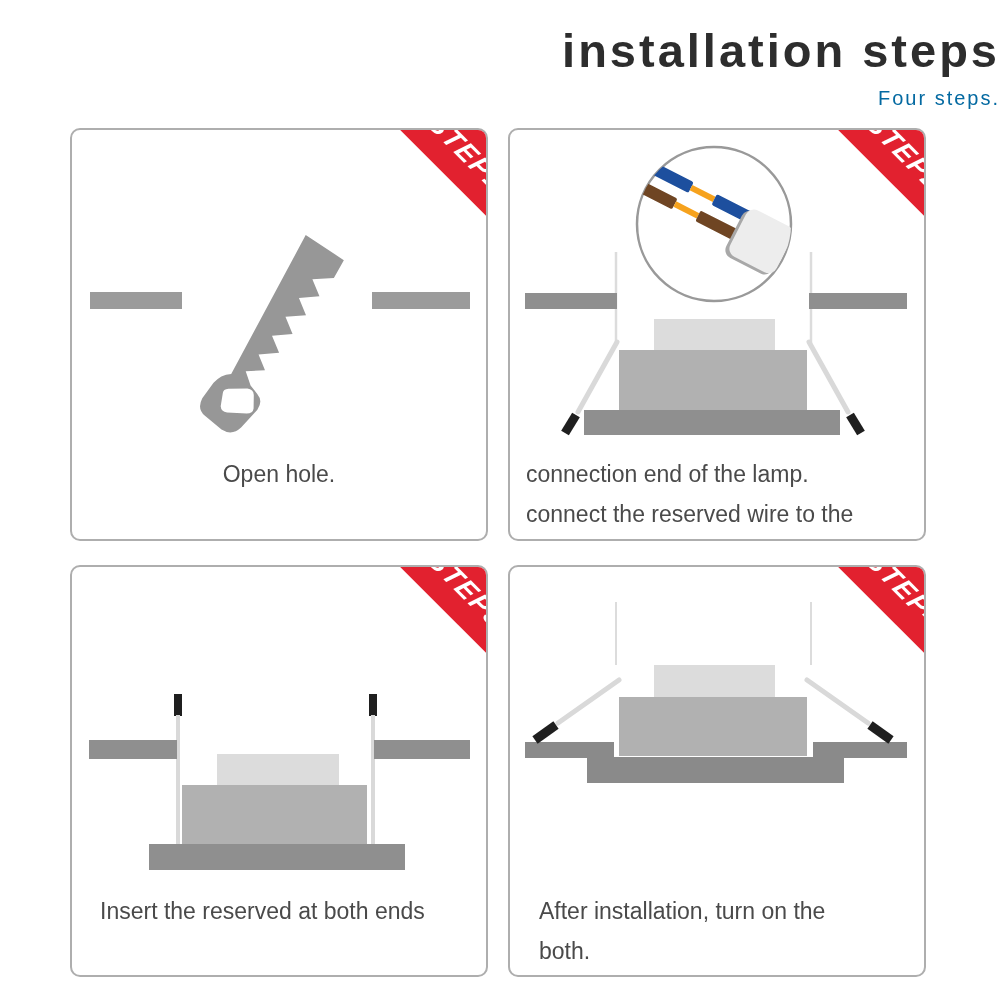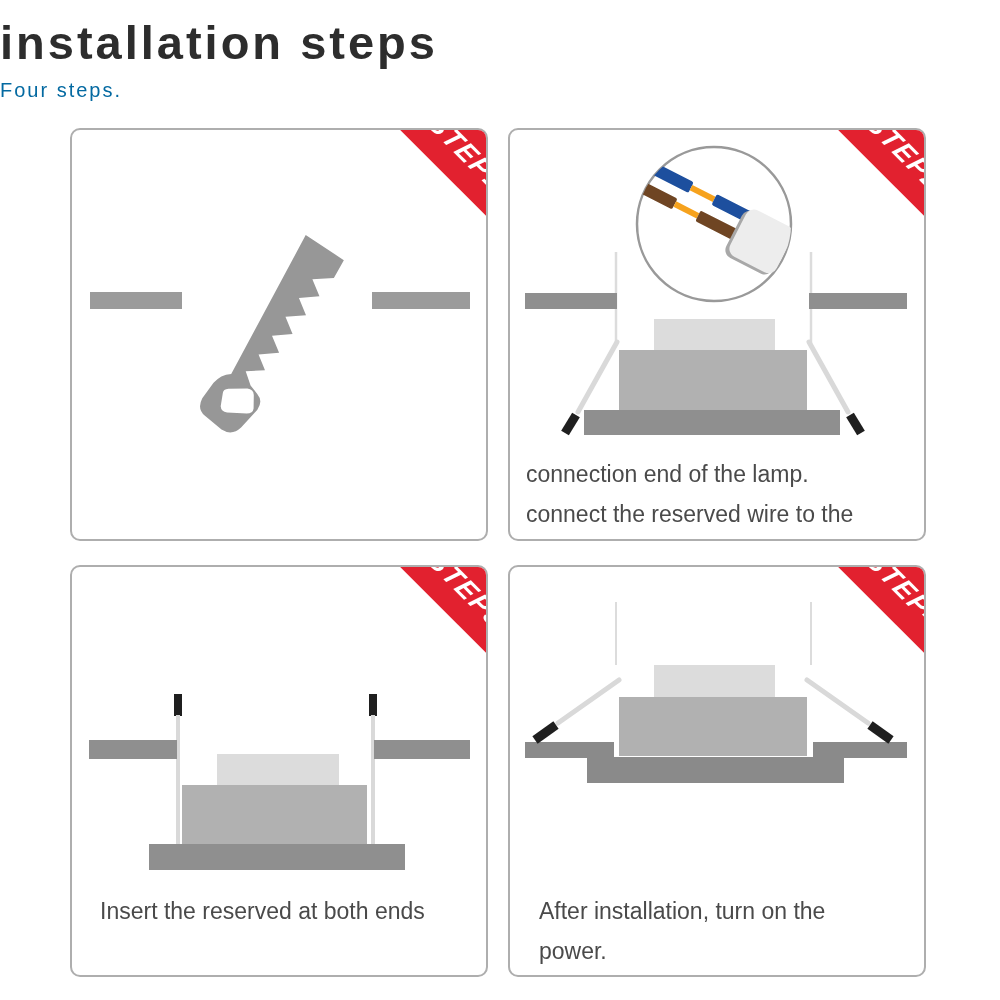--- a/index.html
+++ b/index.html
@@ -1,20 +1,20 @@
 <!DOCTYPE html>
 <html><head>
 <meta charset="utf-8">
 <style>
   html,body{margin:0;padding:0;}
   body{
     width:1000px;height:1000px;position:relative;background:#ffffff;
     font-family:"Liberation Sans", sans-serif;overflow:hidden;
   }
-  .header{position:absolute;top:4px;left:0;width:1000px;text-align:left;}
+  .header{position:absolute;top:12px;left:0;width:1000px;text-align:right;}
   .title{
     margin-top:10px;font-size:47px;font-weight:700;color:#2d2d2d;
     letter-spacing:3px;line-height:1.25;
   }
   .subtitle{
     margin-top:6px;font-size:20px;color:#0369a1;letter-spacing:2px;font-weight:400;
   }
   .panel{
     position:absolute;width:418px;background:#ffffff;
     border:2px solid #aeaeae;border-radius:10px;box-sizing:border-box;
@@ -70,20 +70,23 @@
         L38,205 Q28,201 30,189
         L36,171 Q40,161 50,157 Z
         M52,172 L70,166 Q76,165 78,170
         L82,183 Q83,188 77,190
         L58,195 Q52,196 50,191
         L48,178 Q47,174 52,172 Z"></path>
     </g>
   </svg>
   <div class="ribbon">
     <span>STEP1</span>
+  </div>
+  <div class="caption cap-center">
+    <div>Open hole.</div>
   </div>
 </div>
 
 <div class="panel" id="panel2">
   <svg class="art" width="418" height="413" viewBox="0 0 418 413">
     <defs>
       <clipPath id="circleClip">
           <circle cx="204" cy="94" r="77"></circle>
         </clipPath>
     </defs>
@@ -165,15 +168,15 @@
     <line x1="109" y1="113" x2="48" y2="156" stroke="#d9d9d9" stroke-width="5" stroke-linecap="round"></line>
     <line x1="46" y1="158" x2="25" y2="173" stroke="#1f1f1f" stroke-width="9"></line>
     <line x1="297" y1="113" x2="358" y2="156" stroke="#d9d9d9" stroke-width="5" stroke-linecap="round"></line>
     <line x1="360" y1="158" x2="381" y2="173" stroke="#1f1f1f" stroke-width="9"></line>
   </svg>
   <div class="ribbon">
     <span>STEP4</span>
   </div>
   <div class="caption cap-pad40">
     <div>After installation, turn on the</div>
-    <div>power.</div>
+    <div>both.</div>
   </div>
 </div>
 
 </body></html>

